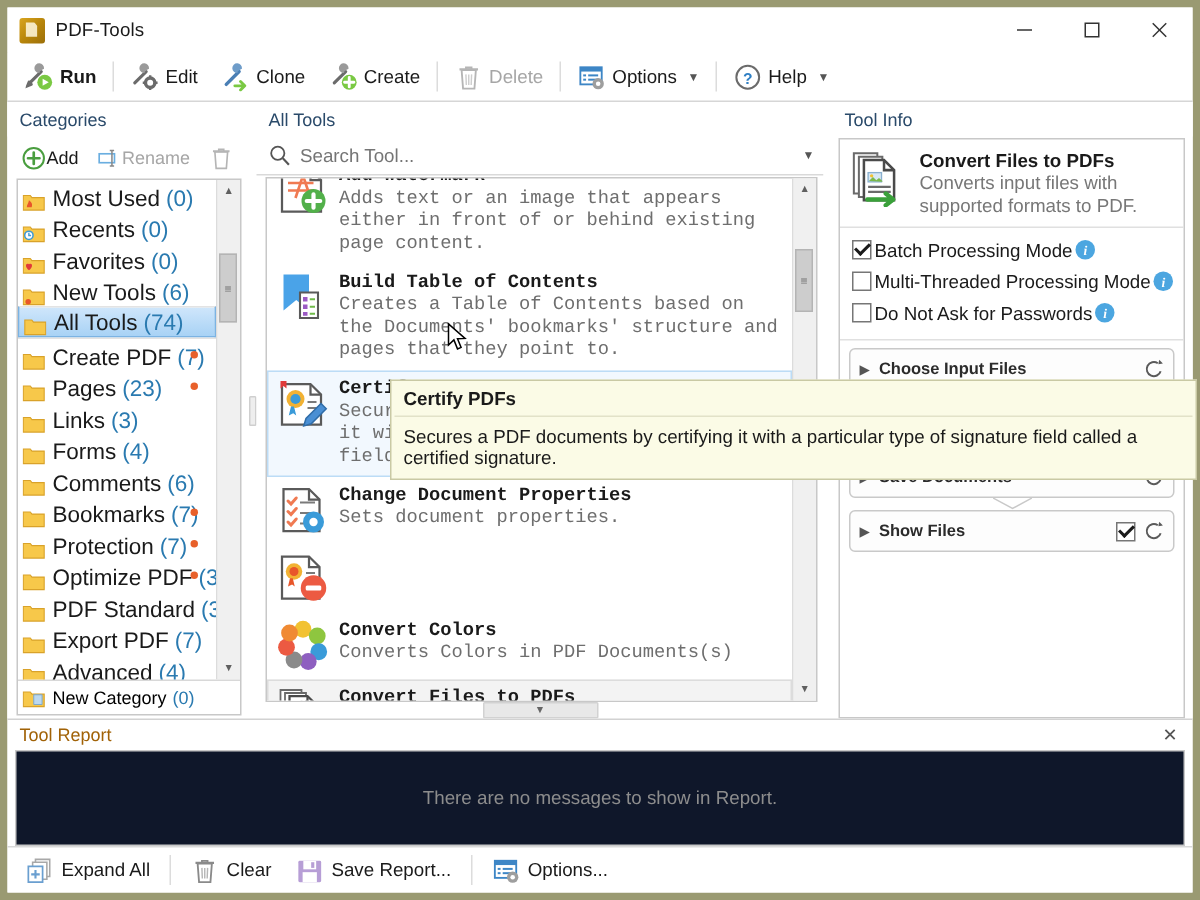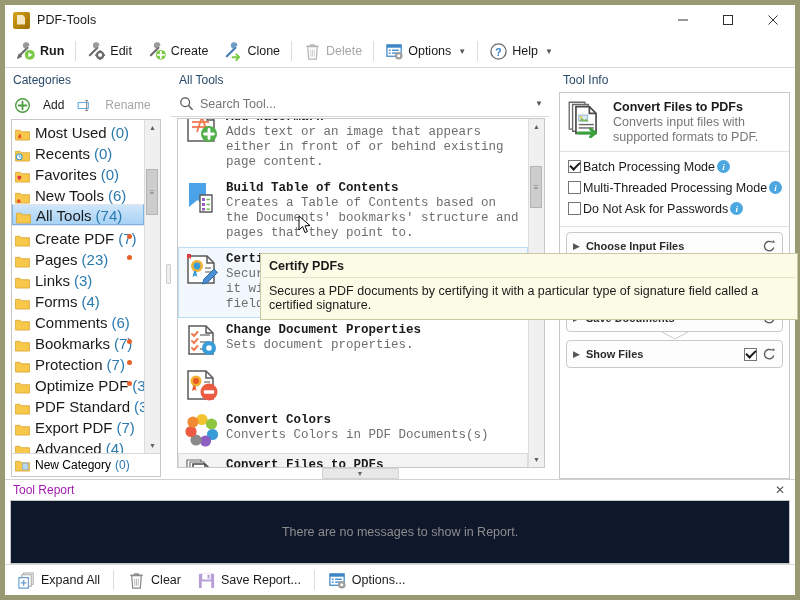--- a/index.html
+++ b/index.html
@@ -60,21 +60,21 @@
   .main{flex:1;display:flex;min-height:0;background:#ffffff;}
   .pane-title{
     font-size:12px;color:#2a4a6a;padding:5px 0 4px 8px;
     background:#ffffff;
   }
   
   .left-pane{width:160px;min-width:160px;display:flex;flex-direction:column;background:#fff;}
   .cat-toolbar{
     height:28px;display:flex;align-items:center;padding:0 4px;gap:2px;
   }
-  .cat-btn{display:flex;align-items:center;gap:12px;padding:2px 4px;font-size:12px;color:#1a1a1a;border:1px solid transparent;border-radius:2px;}
+  .cat-btn{display:flex;align-items:center;gap:0;padding:2px 4px;font-size:12px;color:#1a1a1a;border:1px solid transparent;border-radius:2px;}
   .cat-btn.disabled{color:#a6a6a6;}
   .cat-list-wrap{
     flex:1;margin:0 4px 2px 6px;border:1px solid #c8c8c8;background:#fff;
     display:flex;flex-direction:column;min-height:0;position:relative;
   }
   .cat-scroll{flex:1;overflow:hidden;position:relative;}
   .cat-row{
     height:21px;display:flex;align-items:flex-end;padding:0 3px;font-size:15px;color:#1a1a1a;
     position:relative;
   }
@@ -183,21 +183,21 @@
   .sec-connector{height:8px;display:flex;justify-content:center;}
   .sec-connector svg{display:block;}
   
   .report{
     height:115px;min-height:115px;display:flex;flex-direction:column;background:#fff;
     border-top:1px solid #d2d2d2;
   }
   .report-head{
     height:20px;display:flex;align-items:center;padding:0 6px 0 8px;
   }
-  .report-title{flex:1;font-size:12px;color:#a21caf;}
+  .report-title{flex:1;font-size:12px;color:#a16207;}
   .report-close{color:#555;font-size:12px;padding:0 4px;}
   .report-body{
     flex:1;margin:0 5px;border:1px solid #c8c8c8;background:#0f172a;
     display:flex;align-items:center;justify-content:center;
   }
   .report-msg{font-size:12.5px;color:#8d8d8d;}
   .report-bar{
     height:30px;display:flex;align-items:center;padding:0 5px;gap:2px;
     border-top:1px solid #d9d9d9;
   }
@@ -268,35 +268,35 @@
             <line x1="13.8" y1="17.6" x2="13.8" y2="19"></line>
           <line x1="8.6" y1="13.8" x2="10" y2="13.8"></line>
             <line x1="17.6" y1="13.8" x2="19" y2="13.8"></line>
         </g>
       </svg>
       <span>Edit</span>
     </div>
 
     <div class="tb-item">
       <svg class="ico" viewBox="0 0 20 20">
+        <path d="M3 15 L12 6" stroke="#4a7fb5" stroke-width="2.4" fill="none" stroke-linecap="round"></path>
+        <path d="M11 7 a3.4 3.4 0 1 1 3 -3 l-2 1 -1.2 1.3z" fill="#6e9cc9"></path>
+        <path d="M9 16 h6 M13 13 l3 3 -3 3" stroke="#7ac943" stroke-width="2" fill="none" stroke-linecap="round" stroke-linejoin="round"></path>
+      </svg>
+      <span>Clone</span>
+    </div>
+
+    <div class="tb-item">
+      <svg class="ico" viewBox="0 0 20 20">
         <path d="M3 14 L11 6" stroke="#6b6b6b" stroke-width="2.2" fill="none" stroke-linecap="round"></path>
         <path d="M10 7 a3.4 3.4 0 1 1 3 -3 l-2 1 -1.2 1.3z" fill="#9a9a9a"></path>
         <circle cx="13.5" cy="13.5" r="5.2" fill="#7ac943"></circle>
         <path d="M13.5 10.2 v6.6 M10.2 13.5 h6.6" stroke="#fff" stroke-width="2" stroke-linecap="round"></path>
       </svg>
       <span>Create</span>
-    </div>
-
-    <div class="tb-item">
-      <svg class="ico" viewBox="0 0 20 20">
-        <path d="M3 15 L12 6" stroke="#4a7fb5" stroke-width="2.4" fill="none" stroke-linecap="round"></path>
-        <path d="M11 7 a3.4 3.4 0 1 1 3 -3 l-2 1 -1.2 1.3z" fill="#6e9cc9"></path>
-        <path d="M9 16 h6 M13 13 l3 3 -3 3" stroke="#7ac943" stroke-width="2" fill="none" stroke-linecap="round" stroke-linejoin="round"></path>
-      </svg>
-      <span>Clone</span>
     </div>
 
     <div class="tb-sep"></div>
 
     <div class="tb-item disabled">
       <svg class="ico" viewBox="0 0 20 20">
         <path d="M5 5 h10 l-1 13 h-8z" fill="none" stroke="#b5b5b5" stroke-width="1.3"></path>
         <path d="M3.5 4.5 h13" stroke="#b5b5b5" stroke-width="1.6"></path>
         <path d="M8 3 h4 v1.5 h-4z" fill="none" stroke="#b5b5b5" stroke-width="1.2"></path>
         <g stroke="#cdcdcd" stroke-width="1">

